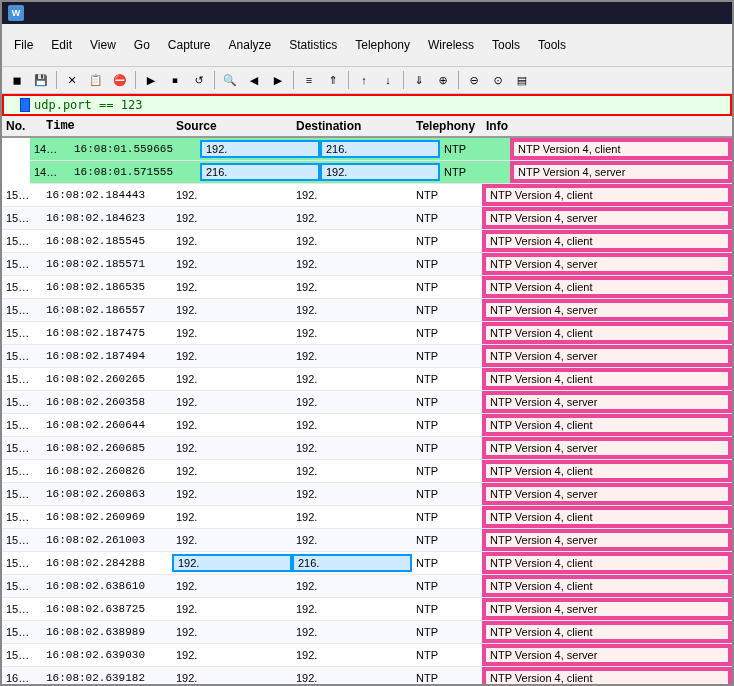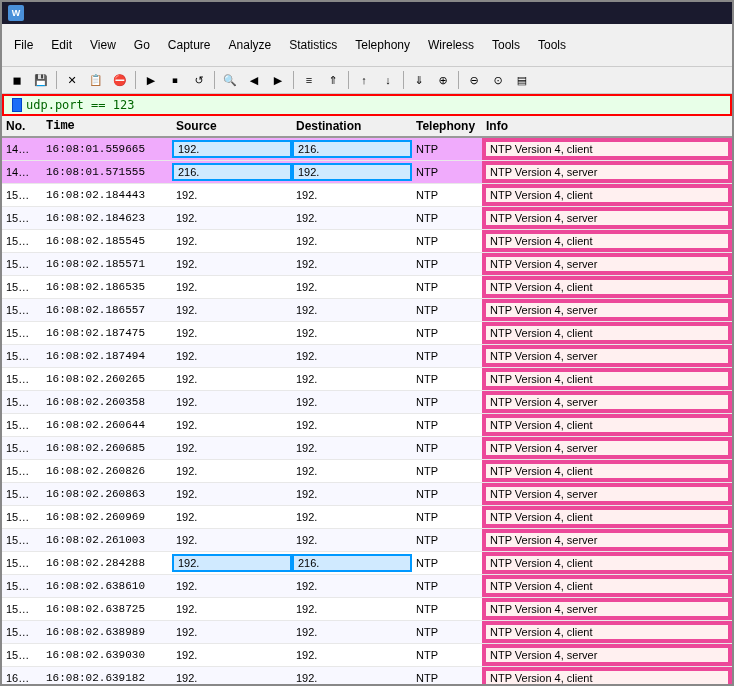--- a/index.html
+++ b/index.html
@@ -76,21 +76,21 @@
       width: 1px;
       height: 18px;
       background: #aaa;
       margin: 0 2px;
     }
     .filter-bar {
       background: #e8ffe8;
       border: 2px solid #ff0000;
       display: flex;
       align-items: center;
-      padding: 2px 8px;
+      padding: 2px 16px;
       gap: 4px;
     }
     .filter-label {
       width: 10px;
       height: 14px;
       background: #1a6ef7;
       border: 1px solid #0044cc;
     }
     .filter-input {
       flex: 1;
@@ -137,21 +137,22 @@
     }
     .table-row {
       display: flex;
       align-items: center;
       border-bottom: 1px solid #e8e8e8;
       min-height: 18px;
     }
     .table-row:nth-child(odd) { background: #ffffff; }
     .table-row:nth-child(even) { background: #f8f8ff; }
     .table-row.selected {
-      background: #f0abfc;
+      background: #86efac;
+      margin-left: 28px;
     }
     .td {
       font-size: 11px;
       padding: 1px 4px;
       white-space: nowrap;
       overflow: hidden;
     }
 
     
     .source-highlight {

